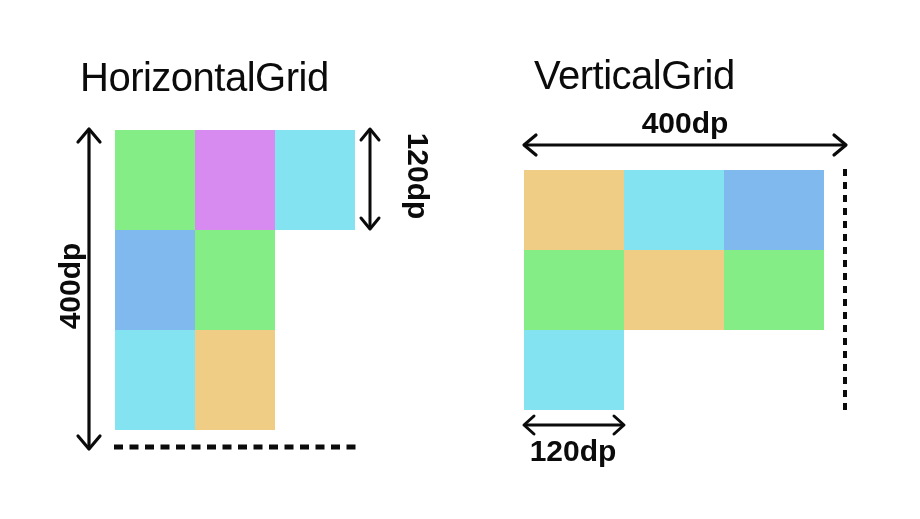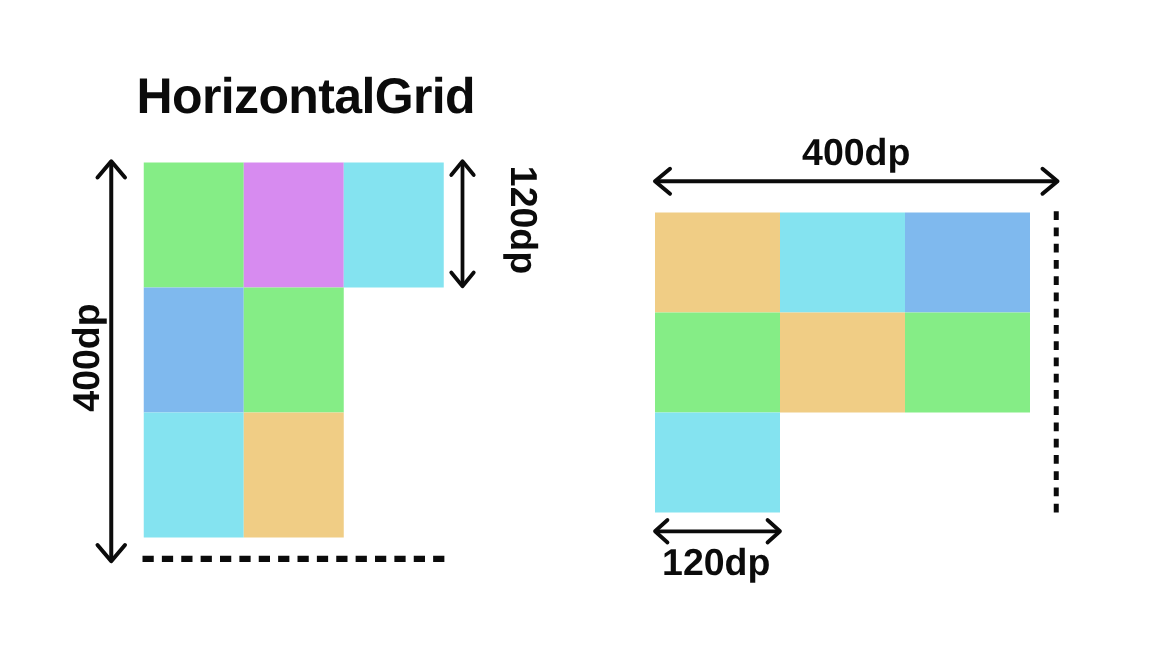--- a/index.html
+++ b/index.html
@@ -4,22 +4,22 @@
 <style>
   html,body{margin:0;padding:0;}
   body{
     width:920px;height:519px;overflow:hidden;
     background:#ffffff;
     font-family:"Liberation Sans", sans-serif;
   }
   .canvas{position:relative;width:920px;height:519px;background:#ffffff;}
   .title{
     position:absolute;
-    font-size:40px;font-weight:bold;letter-spacing:-0.5px;
-    color:#0b0b0b;text-align:right;line-height:1.05;
+    font-size:40px;font-weight:normal;letter-spacing:-0.5px;
+    color:#0b0b0b;text-align:left;line-height:1.05;
     white-space:nowrap;
   }
   .title.left{left:80px;top:56px;width:300px;}
   .title.right{left:534px;top:54px;width:300px;}
   .dim-label{
     position:absolute;
     font-size:30px;font-weight:bold;color:#0b0b0b;
     text-align:center;white-space:nowrap;line-height:34px;
   }
   .dim-label.rot-ccw{left:0px;top:269px;width:140px;transform:rotate(-90deg);}
@@ -32,20 +32,21 @@
   .cell{position:absolute;}
   svg.overlay{position:absolute;left:0;top:0;pointer-events:none;}
 </style>
 </head>
 <body>
 
 <div class="canvas">
 
   <div class="title left">HorizontalGrid</div>
 
+  <div class="title right">VerticalGrid</div>
 
   <div class="grid hgrid">
       <div class="cell" style="left: 0px; top: 0px; width: 80px; height: 100px; background: rgb(133, 237, 134);"></div>
       <div class="cell" style="left: 80px; top: 0px; width: 80px; height: 100px; background: rgb(215, 139, 240);"></div>
       <div class="cell" style="left: 160px; top: 0px; width: 80px; height: 100px; background: rgb(132, 227, 240);"></div>
       <div class="cell" style="left: 0px; top: 100px; width: 80px; height: 100px; background: rgb(127, 185, 238);"></div>
       <div class="cell" style="left: 80px; top: 100px; width: 80px; height: 100px; background: rgb(133, 237, 134);"></div>
       <div class="cell" style="left: 0px; top: 200px; width: 80px; height: 100px; background: rgb(132, 227, 240);"></div>
       <div class="cell" style="left: 80px; top: 200px; width: 80px; height: 100px; background: rgb(240, 205, 133);"></div>
     </div>

